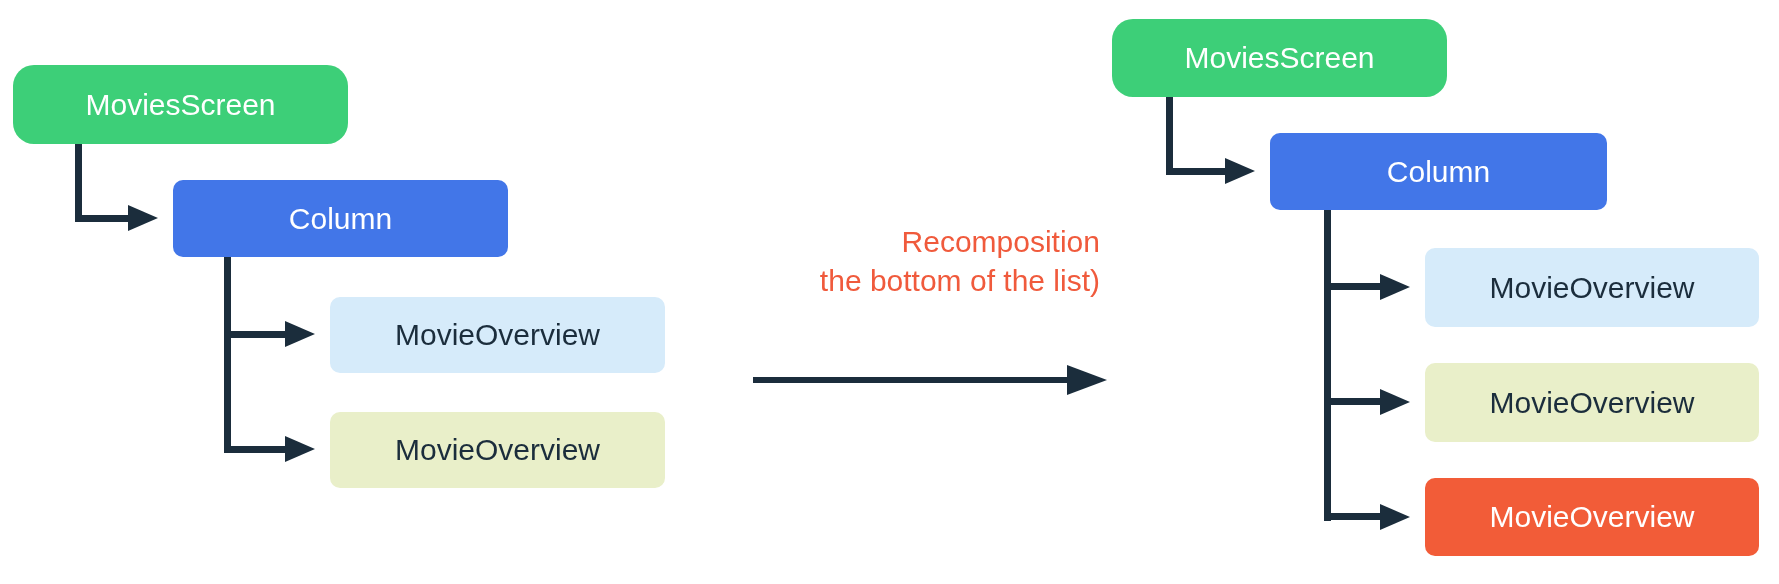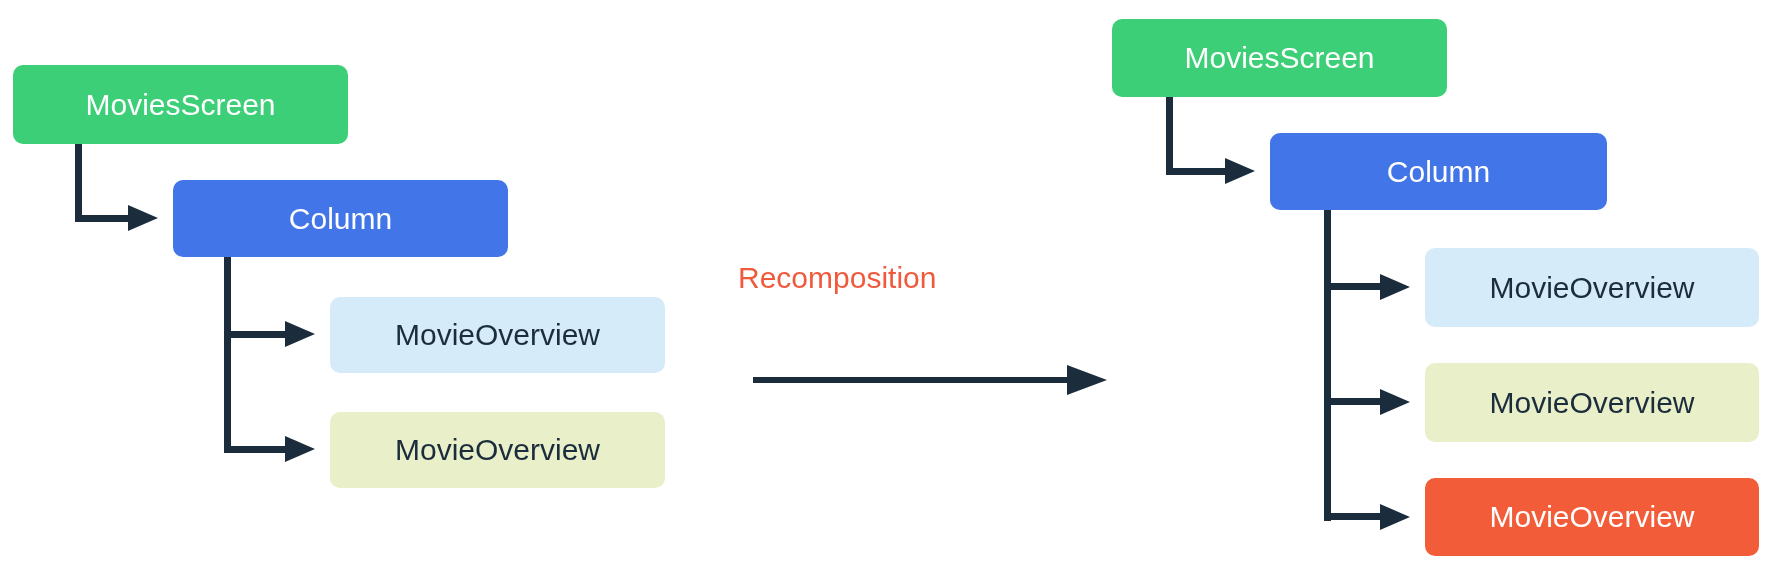--- a/index.html
+++ b/index.html
@@ -29,47 +29,46 @@
   .node {
     position: absolute;
     border-radius: 10px;
     display: flex;
     align-items: center;
     justify-content: center;
     font-size: 30px;
     font-weight: 400;
     white-space: nowrap;
   }
-  .node.green        { background: var(--green);        color: var(--dark-box-text); }
+  .node.green        { background: var(--green);        color: var(--dark-box-text); border-radius: 21px; }
   .node.blue         { background: var(--blue);         color: var(--dark-box-text); text-align: center; }
   .node.light-blue   { background: var(--light-blue);   color: var(--light-box-text); }
   .node.light-yellow { background: var(--light-yellow); color: var(--light-box-text); }
   .node.orange       { background: var(--orange);       color: var(--dark-box-text); }
   .cline {
     position: absolute;
     background: var(--connector);
   }
   .ah {
     position: absolute;
     width: 0; height: 0;
     border-top: 13px solid transparent;
     border-bottom: 13px solid transparent;
     border-left: 30px solid var(--connector);
   }
   .caption {
     position: absolute;
     left: 738px;
     top: 222px;
     width: 362px;
-    text-align: left;
+    text-align: right;
     color: var(--caption-text);
     font-size: 30px;
     line-height: 39px;
     font-weight: 500;
-    margin-top: 36px;
   }
   .main-arrow-shaft {
     position: absolute;
     left: 753px; top: 377px;
     width: 315px; height: 6px;
     background: var(--connector);
   }
   .main-arrow-head {
     position: absolute;
     left: 1067px; top: 365px;
@@ -104,20 +103,21 @@
 
   <div class="node light-blue" style="left:330px; top:297px; width:335px; height:76px;">
     <span>MovieOverview</span>
   </div>
   <div class="node light-yellow" style="left:330px; top:412px; width:335px; height:76px;">
     <span>MovieOverview</span>
   </div>
 
   <div class="caption">
     <div>Recomposition</div>
+    <div>the bottom of the list)</div>
   </div>
   <div class="main-arrow-shaft"></div>
   <div class="main-arrow-head"></div>
 
   <div class="node green" style="left:1112px; top:19px; width:335px; height:78px;">
     <span>MoviesScreen</span>
   </div>
 
   <div class="cline" style="left:1166px; top:97px; width:7px; height:78px;"></div>
   <div class="cline" style="left:1166px; top:168px; width:60px; height:7px;"></div>

